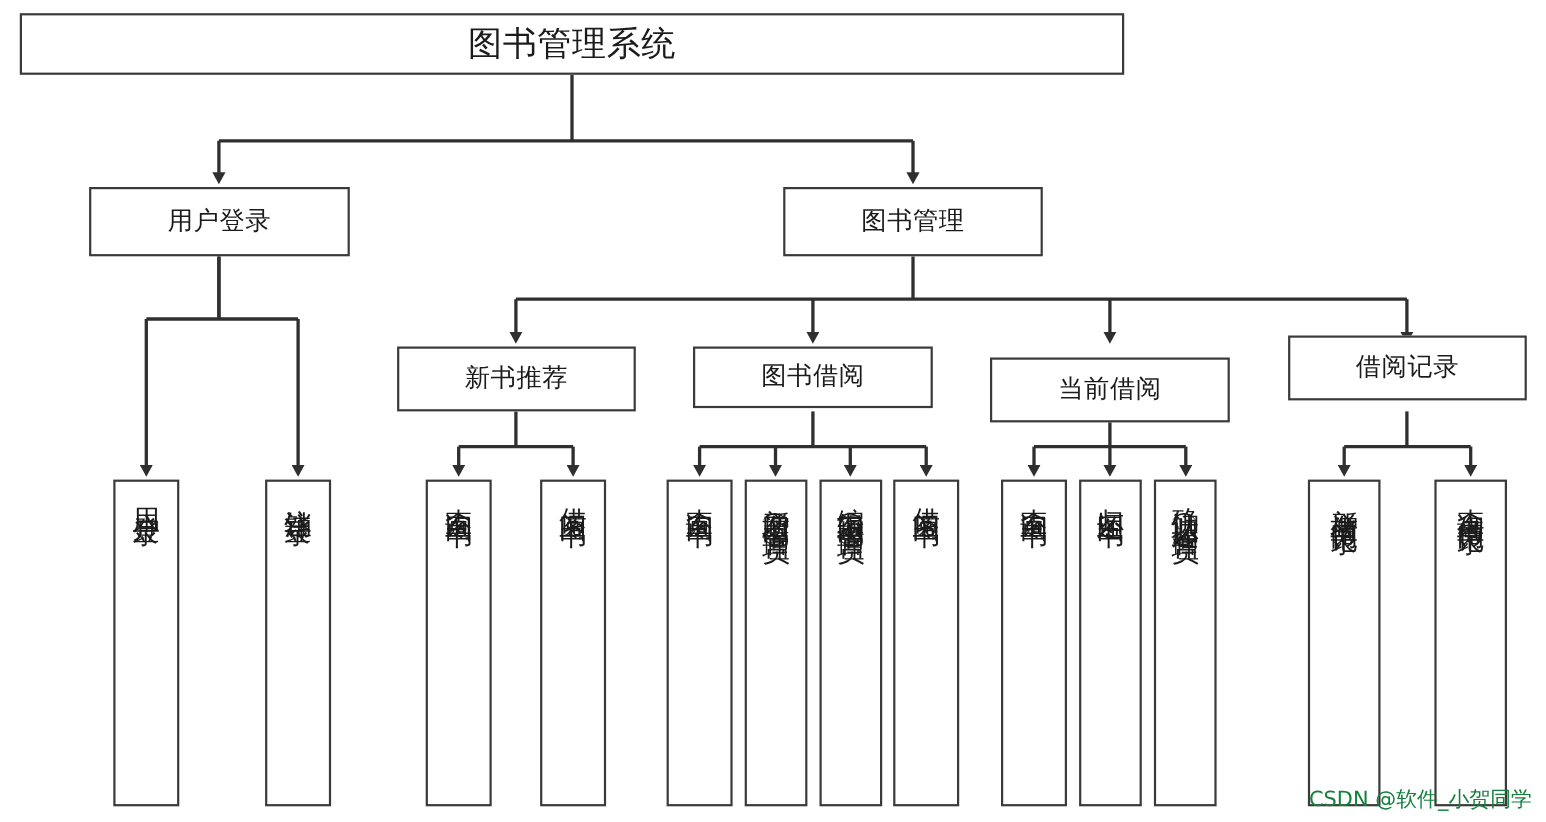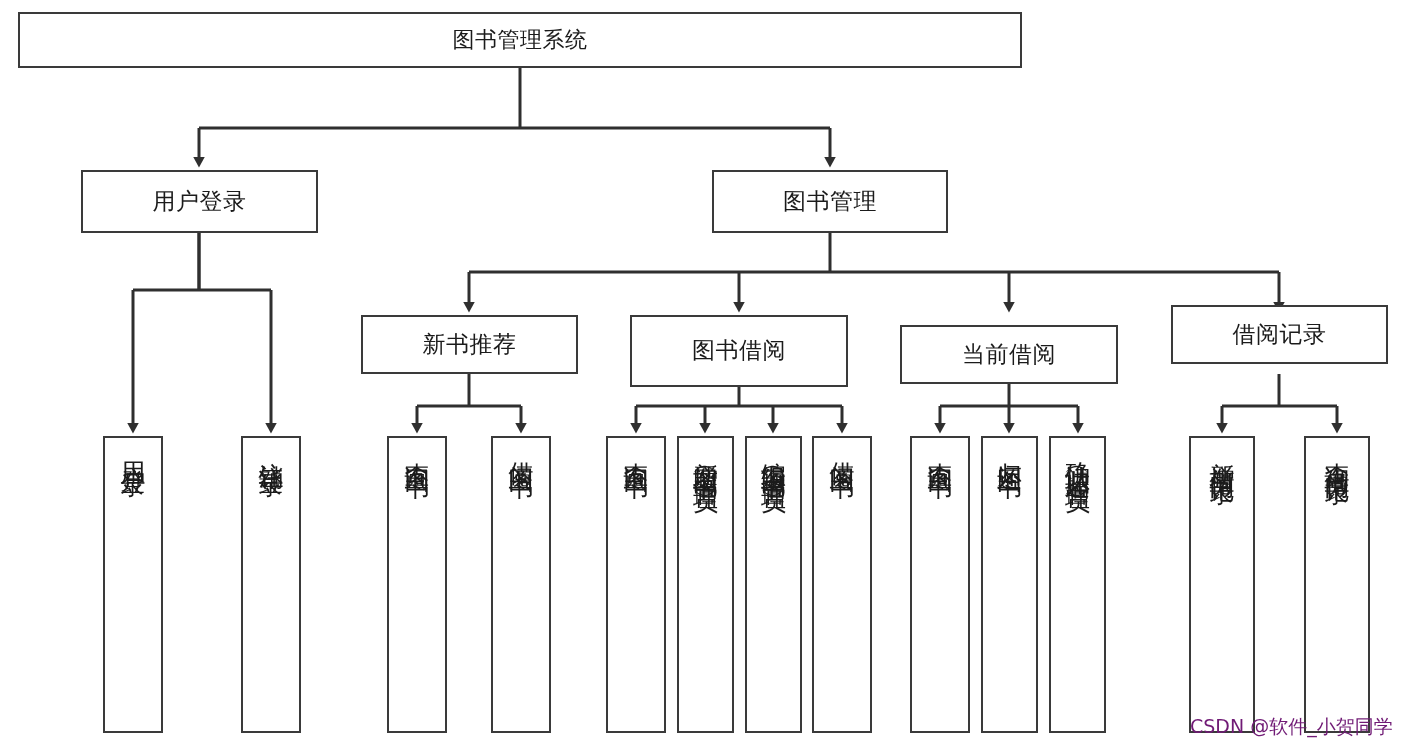--- a/index.html
+++ b/index.html
@@ -38,21 +38,21 @@
   }
   .node-label {
     color: #1b1b1b;
     letter-spacing: 0.5px;
     line-height: 1.18;
     text-align: center;
     white-space: nowrap;
   }
   
   .node-root .node-label {
-    font-size: 22px;
+    font-size: 31px;
   }
   
   .node-branch .node-label {
     font-size: 23px;
   }
   
   .node-leaf {
     align-items: flex-start;
     justify-content: center;
     padding-top: 4px;
@@ -65,21 +65,21 @@
     line-height: 1;
     letter-spacing: 4px;
     white-space: nowrap;
     height: auto;
   }
   .watermark {
     position: absolute;
     left: 1190px;
     top: 714px;
     font-size: 19px;
-    color: #701a75;
+    color: #15803d;
     white-space: nowrap;
     z-index: 5;
     font-family: "DejaVu Sans", "Liberation Sans", sans-serif;
   }
 </style>
 </head>
 <body>
 
 <div id="diagram-root">
 
@@ -144,21 +144,21 @@
   </div>
 
   <div class="node-box node-branch" style="left:361px; top:315px; width:217px; height:59px;">
     <span class="node-label">新书推荐</span>
   </div>
 
   <div class="node-box node-branch" style="left:712px; top:170px; width:236px; height:63px;">
     <span class="node-label">图书管理</span>
   </div>
 
-  <div class="node-box node-branch" style="left:630px; top:315px; width:218px; height:72px;">
+  <div class="node-box node-branch" style="left:630px; top:315px; width:218px; height:56px;">
     <span class="node-label">图书借阅</span>
   </div>
 
   <div class="node-box node-branch" style="left:900px; top:325px; width:218px; height:59px;">
     <span class="node-label">当前借阅</span>
   </div>
 
   <div class="node-box node-branch" style="left:1171px; top:305px; width:217px; height:59px;">
     <span class="node-label">借阅记录</span>
   </div>

